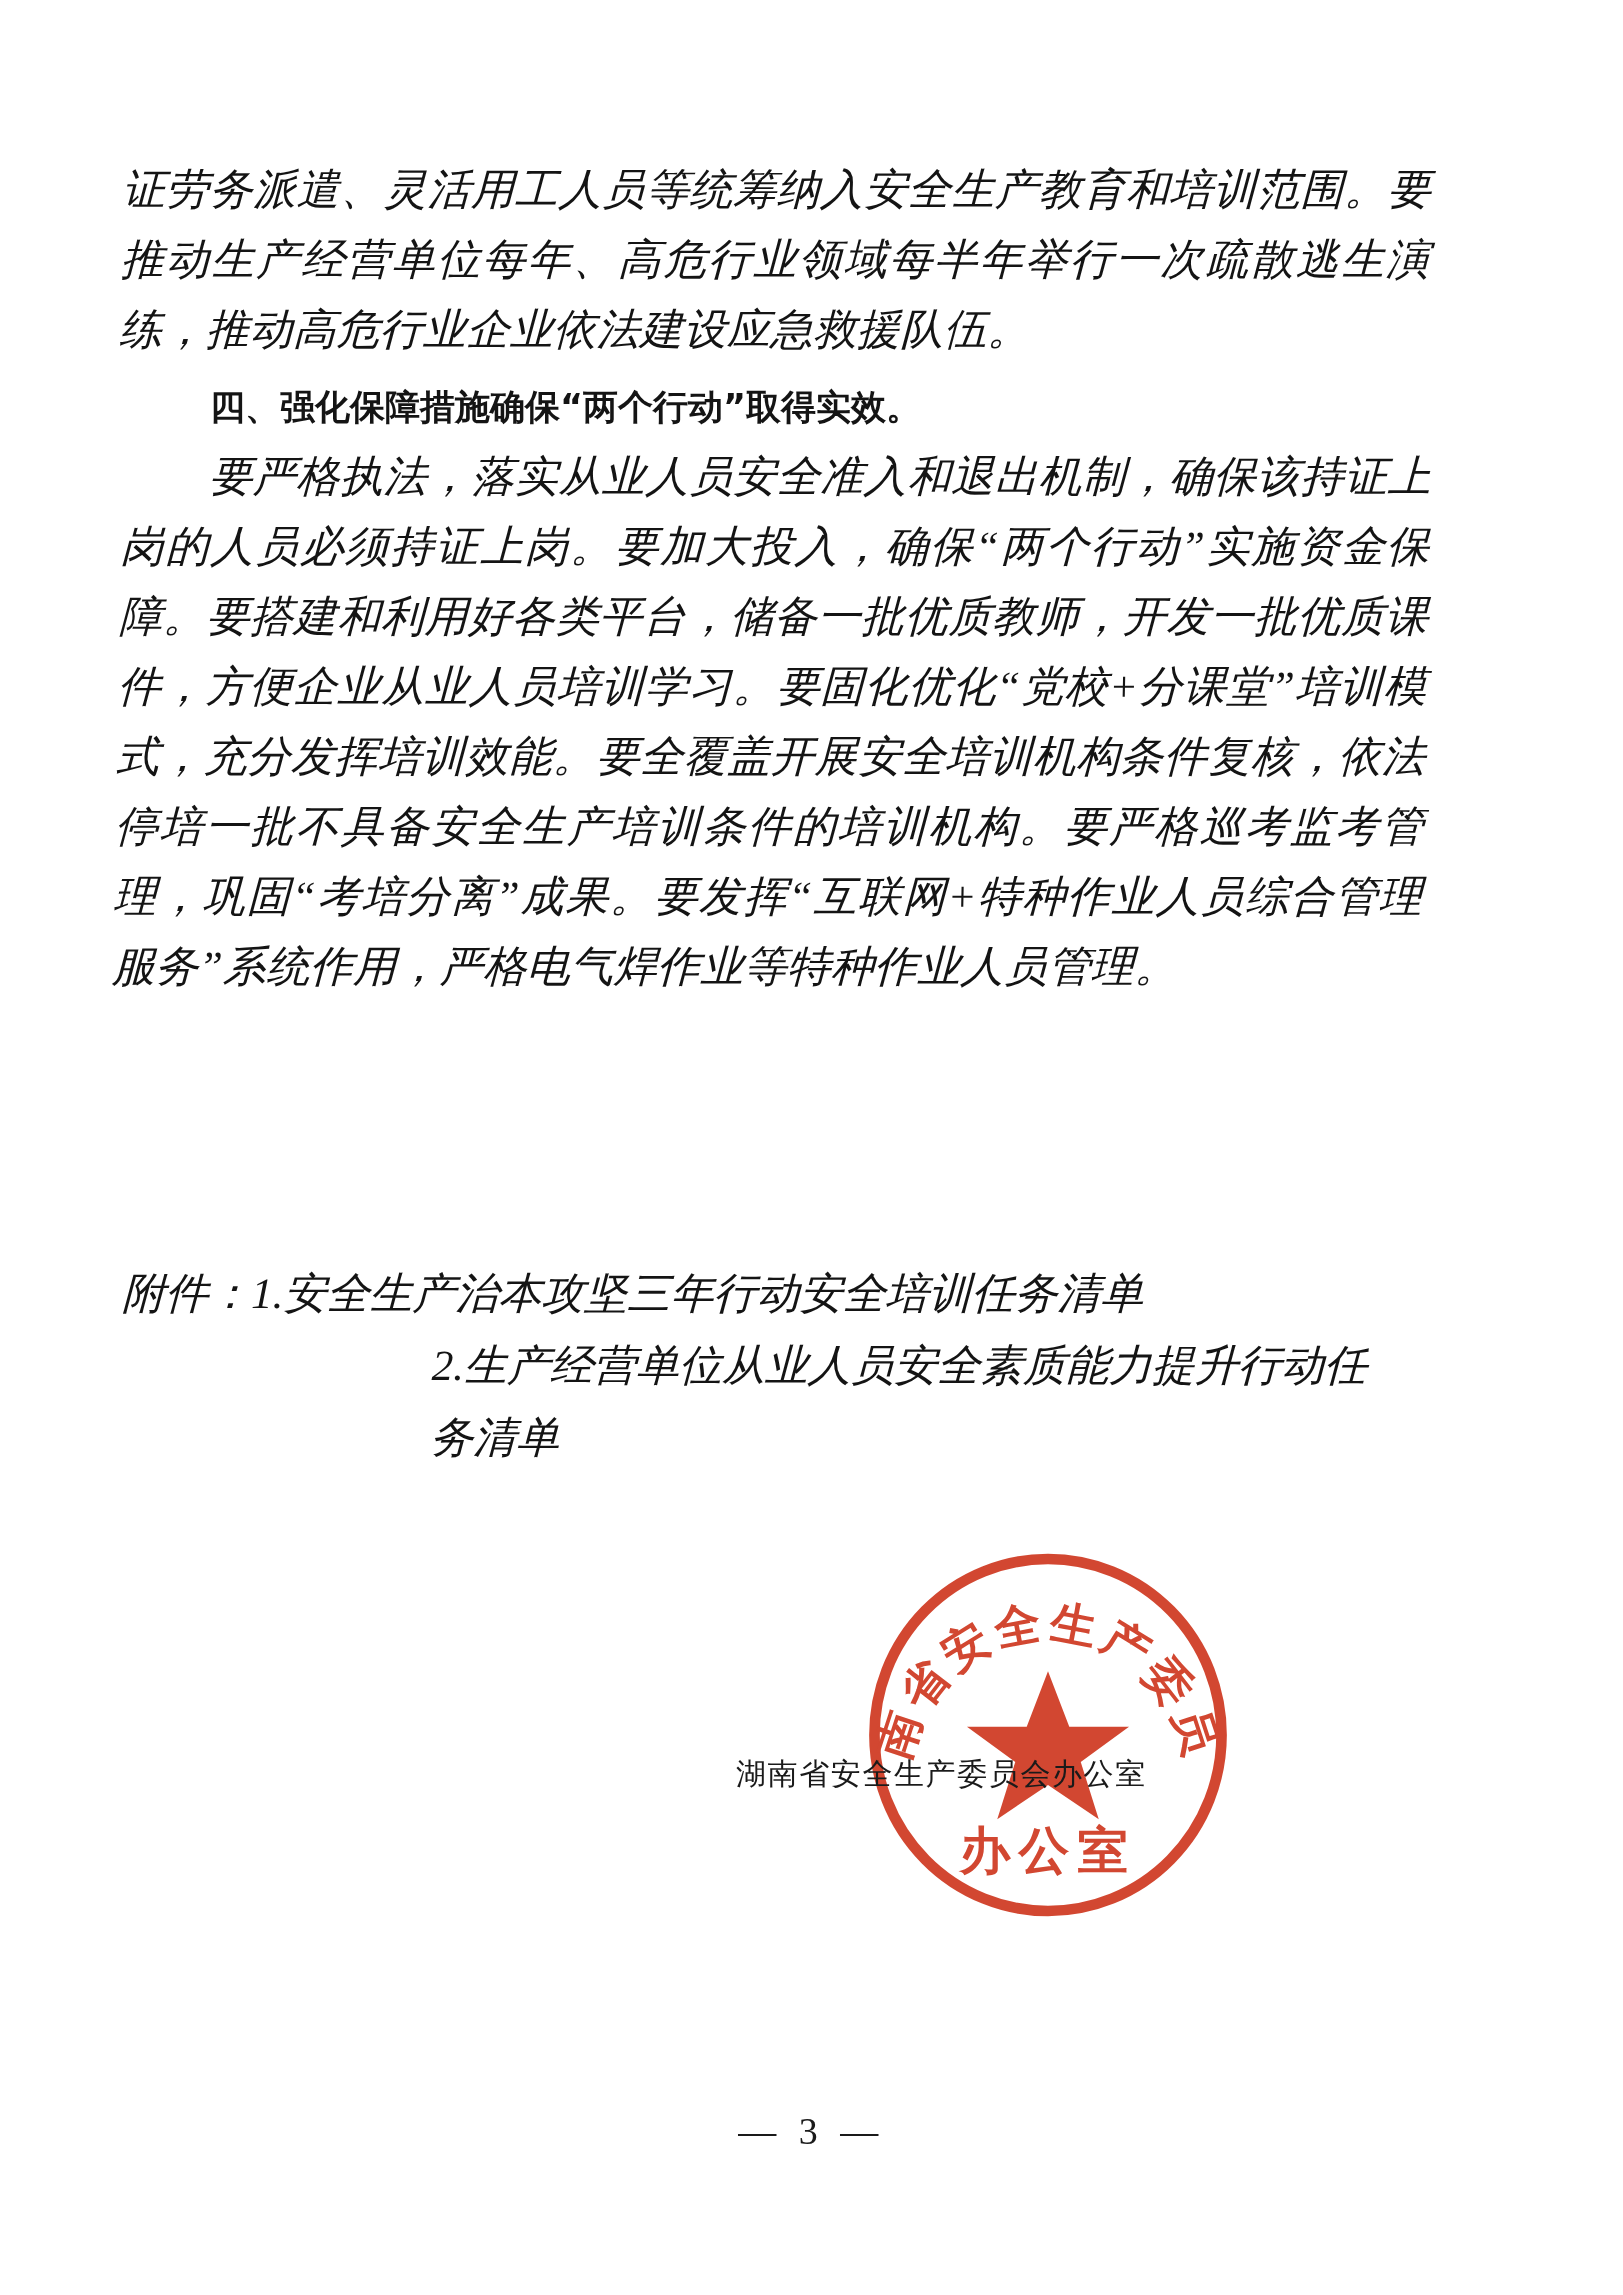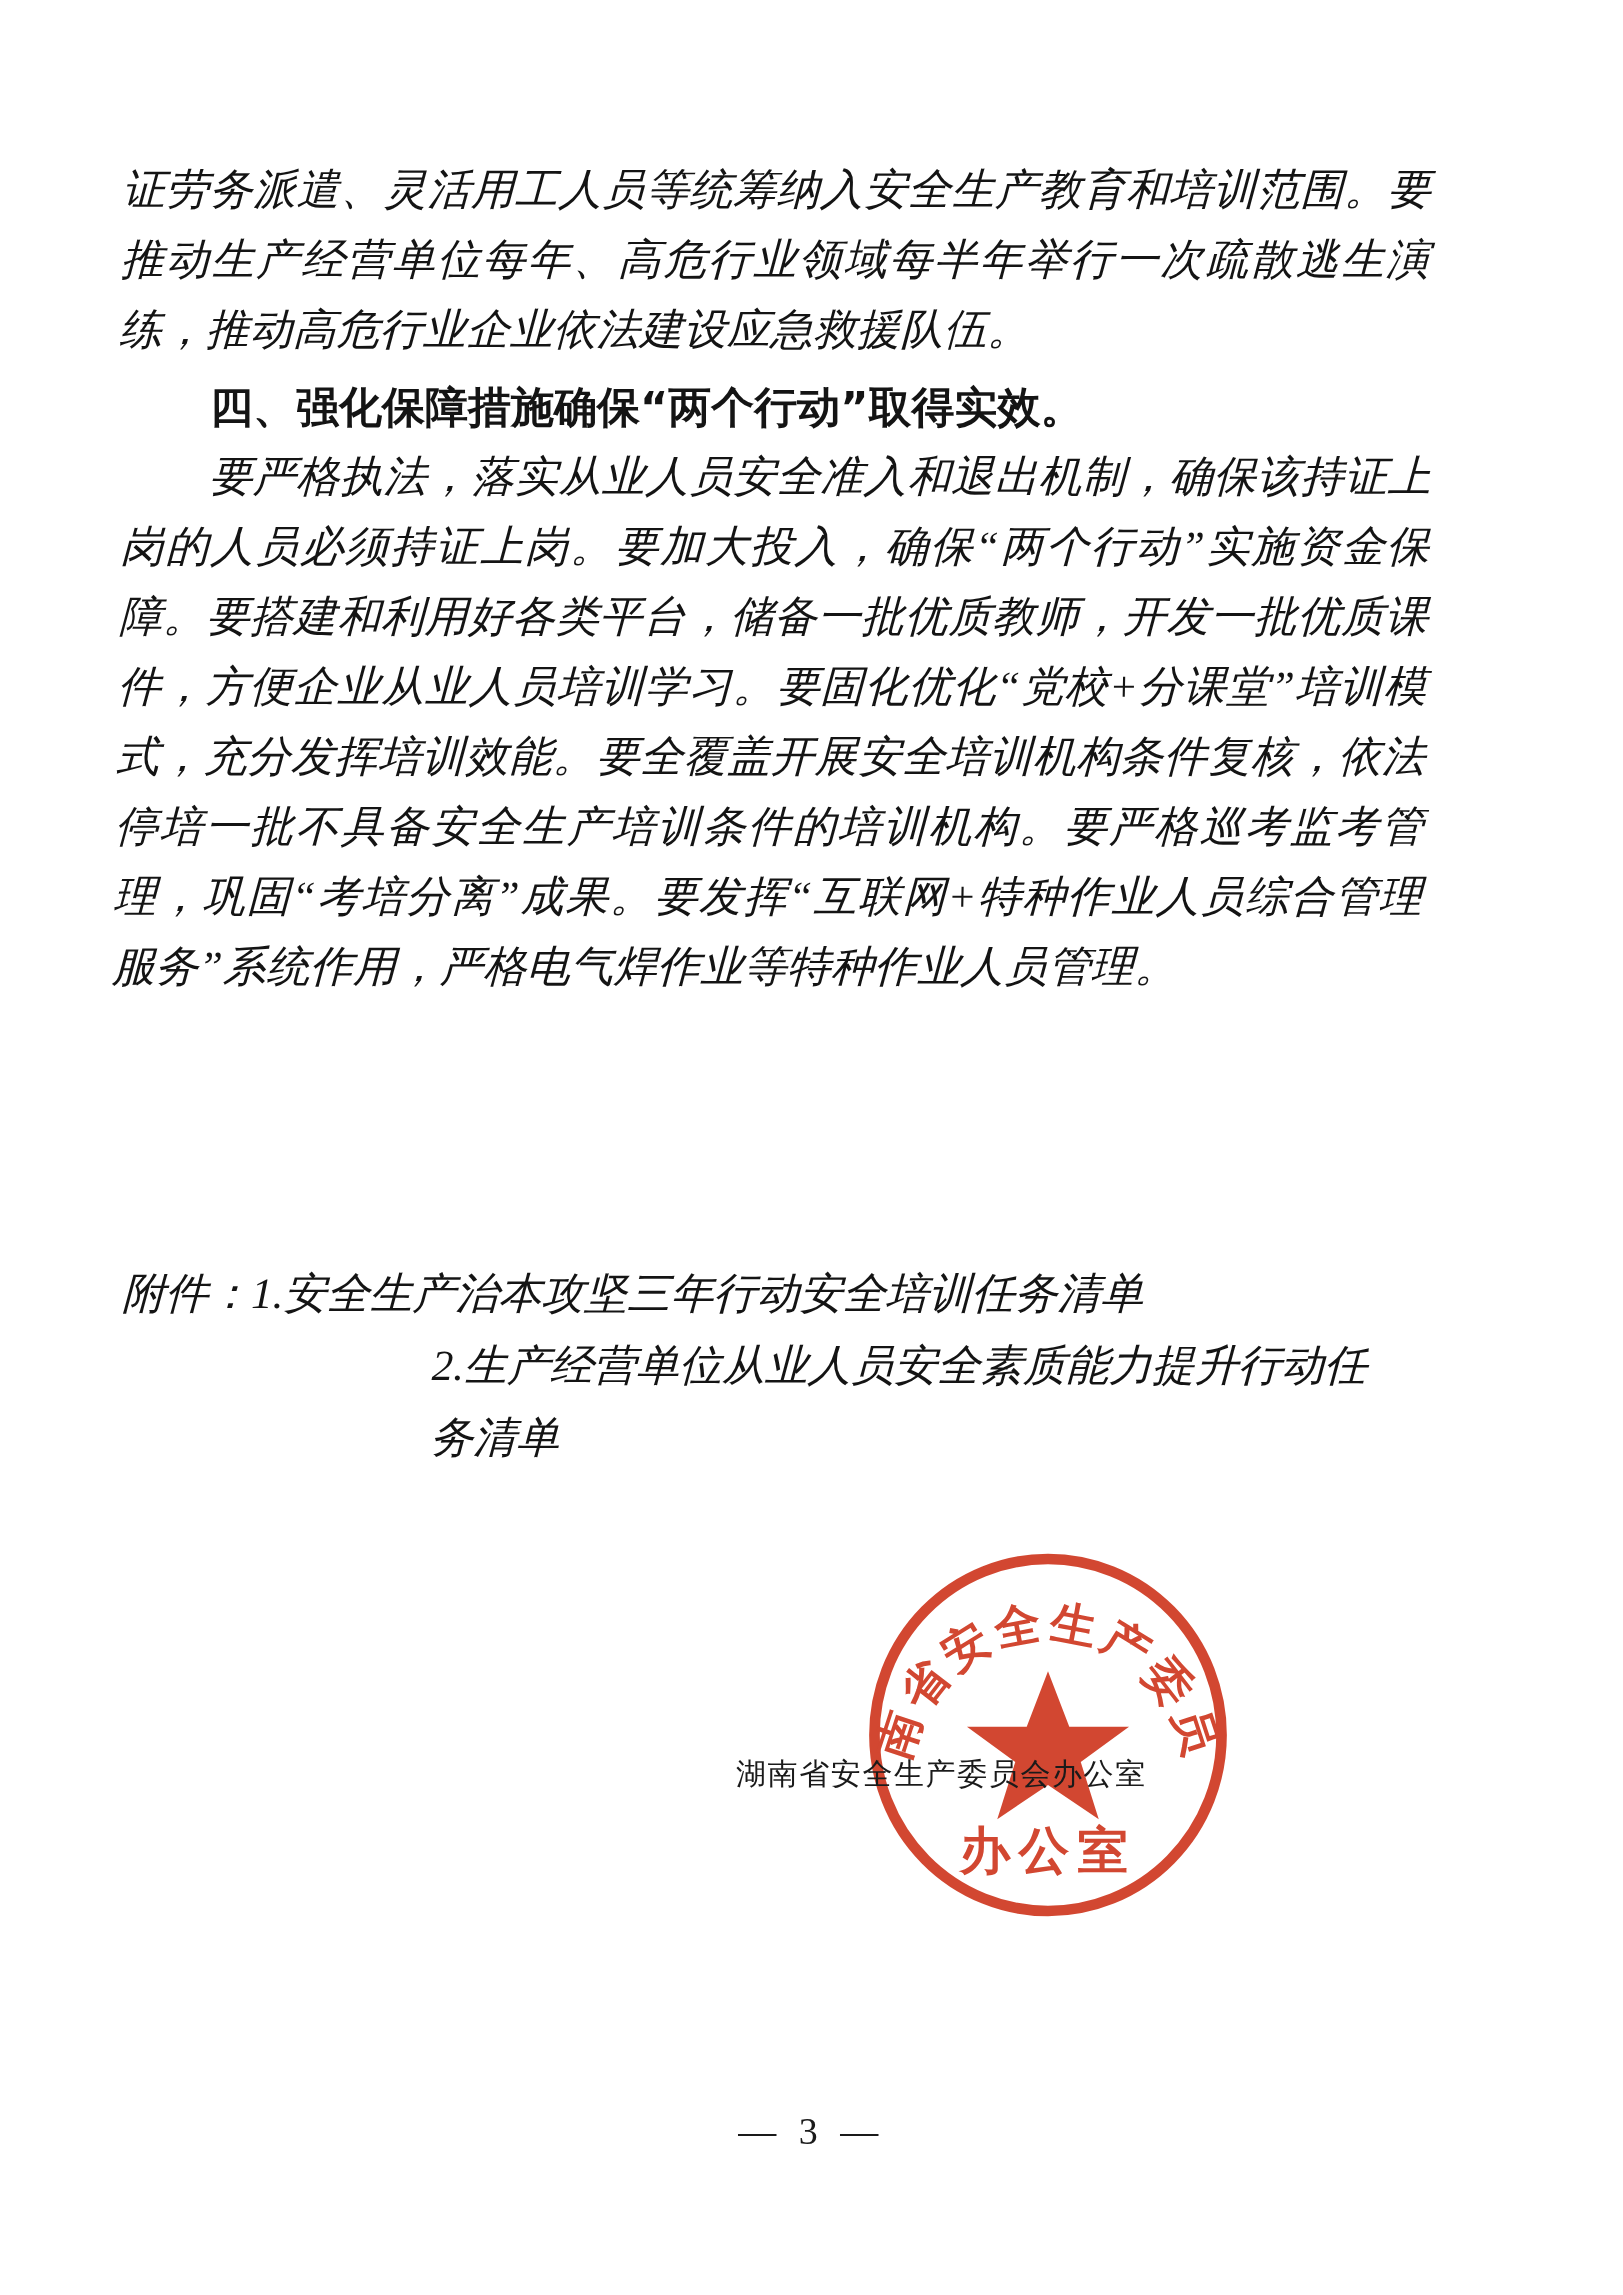--- a/index.html
+++ b/index.html
@@ -43,21 +43,21 @@
     word-break: break-all;
     transform: skewX(-1.2deg);
     transform-origin: left top;
   }
 
   .para.indent {
     text-indent: 87px;
   }
 
   .heading {
-    font-size: 43px;
+    font-size: 35px;
     line-height: 70px;
     font-weight: 700;
     font-style: normal;
     font-family: "DejaVu Sans", "Liberation Sans", sans-serif;
     letter-spacing: 0px;
     text-indent: 87px;
     margin: 0;
     word-break: break-all;
   }
 

